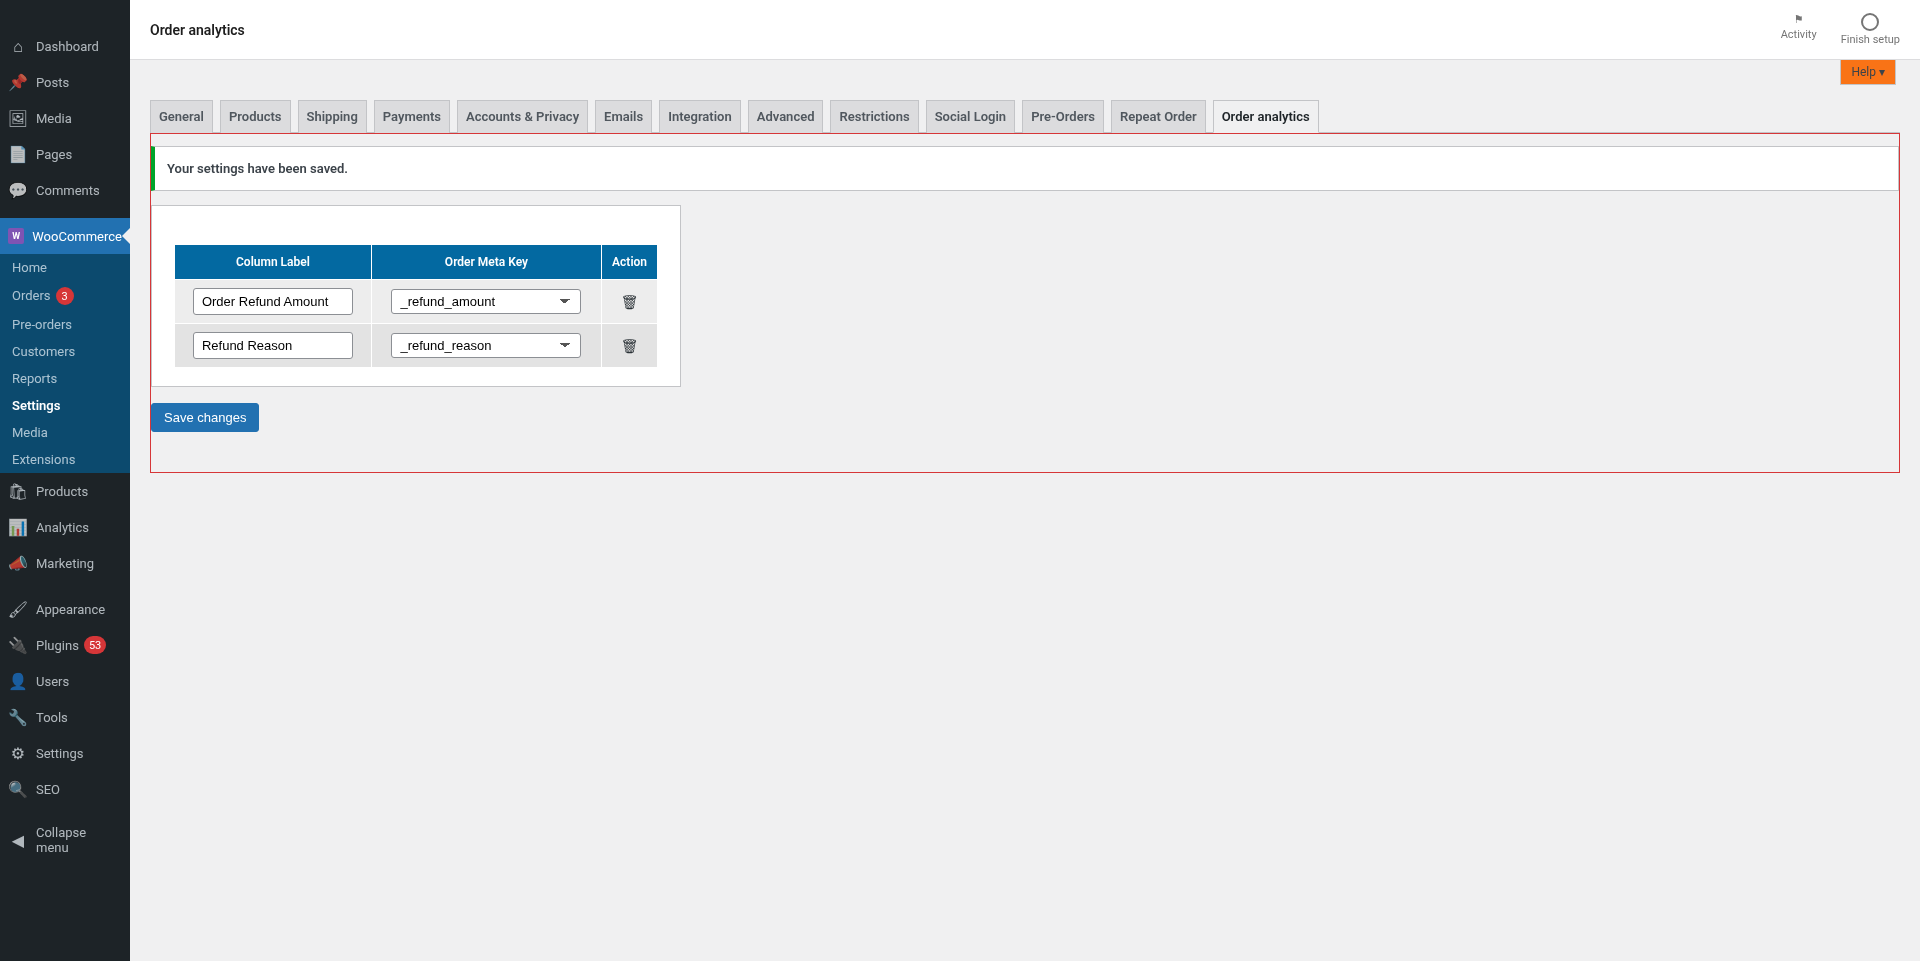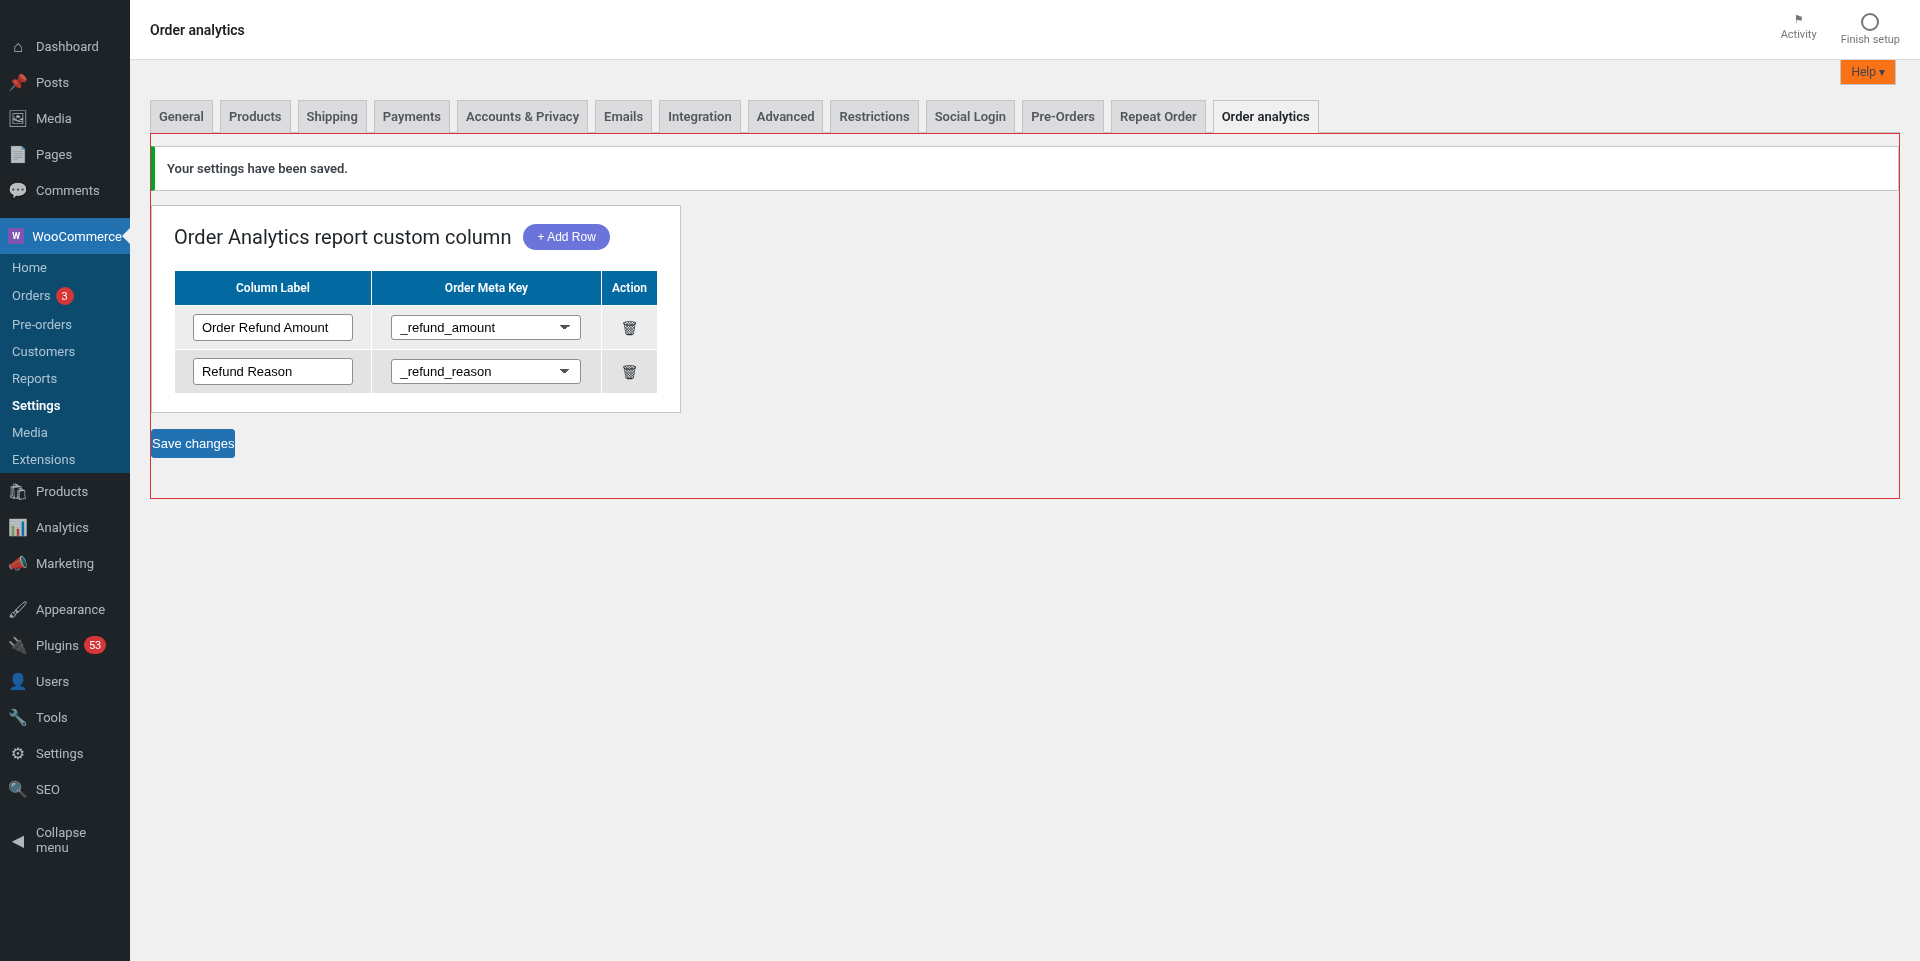--- a/index.html
+++ b/index.html
@@ -43,21 +43,21 @@
 
 .tbl { width: 100%; border-collapse: collapse; margin-top: 20px; }
 .tbl th { background: #0369a1; color: #fff; font-size: 12px; font-weight: 600; padding: 10px; border: 1px solid #fff; }
 .tbl td { padding: 8px; border: 1px solid #fff; text-align: center; }
 .tbl tr.row-a { background: #ededed; }
 .tbl tr.row-b { background: #e3e3e3; }
 .tbl input[type=text] { width: 160px; padding: 5px 8px; border: 1px solid #8c8f94; border-radius: 3px; font-size: 13px; }
 .tbl select { width: 190px; padding: 4px 24px 4px 8px; border: 1px solid #8c8f94; border-radius: 3px; font-size: 13px; background: #fff; appearance: none; background-image: linear-gradient(45deg, transparent 50%, #555 50%), linear-gradient(135deg, #555 50%, transparent 50%); background-position: calc(100% - 15px) center, calc(100% - 10px) center; background-size: 5px 5px, 5px 5px; background-repeat: no-repeat; }
 .trash { cursor: pointer; font-size: 14px; color: #2c3338; }
 
-.save-btn { margin-top: 16px; background: #2271b1; color: #fff; border: 1px solid #2271b1; border-radius: 3px; padding: 6px 0; font-size: 13px; cursor: pointer; }
+.save-btn { margin-top: 16px; background: #2271b1; color: #fff; border: 1px solid #2271b1; border-radius: 3px; padding: 6px 12px; font-size: 13px; cursor: pointer; }
 </style>
 </head>
 <body>
 
 <div class="sidebar">
   <div style="height:28px"></div>
   <div id="sidebar-top">
       <div class="sidebar-item">
         <span class="icn">⌂</span>
         <span>Dashboard</span>
@@ -174,24 +174,20 @@
         <div class="tab">Repeat Order</div>
         <div class="tab active">Order analytics</div>
       </div>
 
     <div class="highlight-box">
       <div class="notice">
         <span>Your settings have been saved.</span>
       </div>
 
       <div class="card">
-        <div class="card-header">
-          <span class="card-title">Order Analytics report custom column</span>
-          <button class="add-row-btn">+ Add Row</button>
-        </div>
         <table class="tbl">
           <thead>
             <tr>
               <th>Column Label</th>
               <th>Order Meta Key</th>
               <th style="width:50px">Action</th>
             </tr>
           </thead>
           <tbody id="tbody">
               <tr class="row-a">

